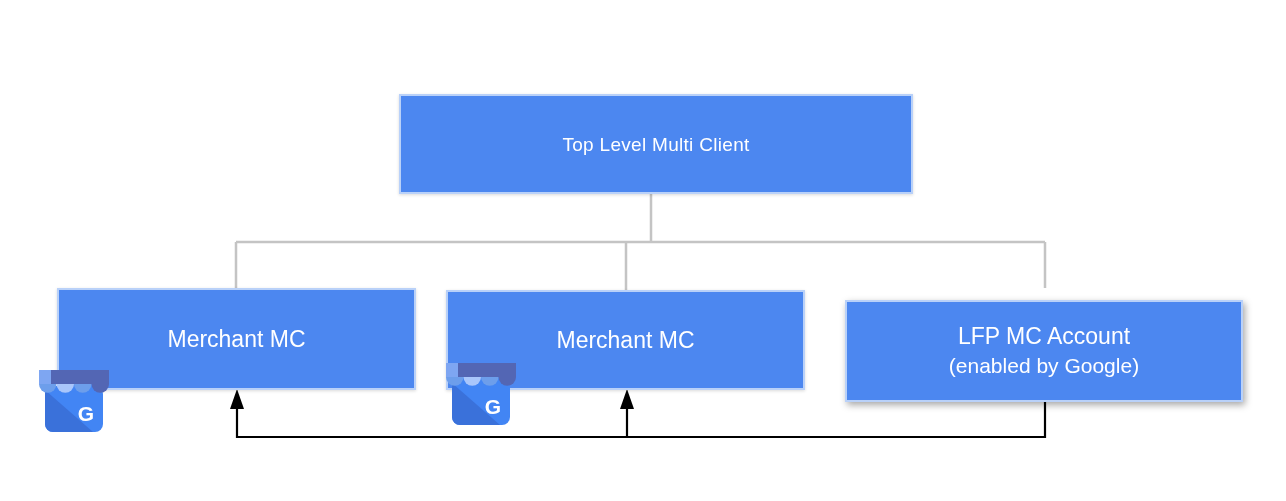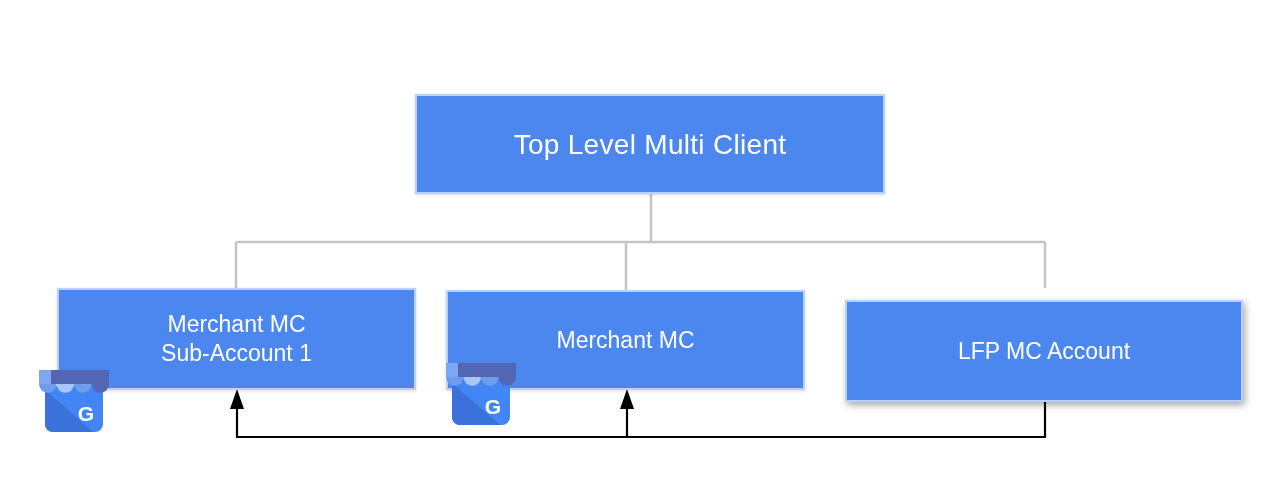--- a/index.html
+++ b/index.html
@@ -34,25 +34,25 @@
     text-align: center;
     box-sizing: border-box;
     border: 2px solid #b9d1f9;
     box-shadow: 0 1px 3px rgba(0,0,0,0.15);
   }
   .node-box .line {
     display: block;
     white-space: nowrap;
   }
   #box-root {
-    left: 415px;
+    left: 399px;
     top: 94px;
-    width: 470px;
+    width: 514px;
     height: 100px;
-    font-size: 28px;
+    font-size: 19px;
     line-height: 41px;
     letter-spacing: 0.3px;
   }
   #box-sub1 {
     left: 57px;
     top: 288px;
     width: 359px;
     height: 102px;
     font-size: 23px;
     line-height: 29px;
@@ -96,29 +96,29 @@
     <polygon points="230,409 244,409 237,389" fill="#000000"></polygon>
     <polygon points="620,409 634,409 627,389" fill="#000000"></polygon>
   </svg>
 
   <div class="node-box" id="box-root">
     <span class="line line1">Top Level Multi Client</span>
   </div>
 
   <div class="node-box" id="box-sub1">
     <span class="line line1">Merchant MC</span>
-    <span class="line line2">Sub-Account 1</span>
   </div>
 
   <div class="node-box" id="box-sub2">
     <span class="line line1">Merchant MC</span>
   </div>
 
   <div class="node-box" id="box-lfp">
     <span class="line line1">LFP MC Account</span>
+    <span class="line line2">(enabled by Google)</span>
   </div>
 
   <svg class="gmb-icon" id="gmb-icon-1" width="70" height="65" viewBox="0 0 70 65" xmlns="http://www.w3.org/2000/svg">
     <defs>
       <clipPath id="gmb-body-clip-1">
           <rect x="6" y="18" width="58" height="46" rx="8"></rect>
         </clipPath>
     </defs>
     <rect x="6" y="18" width="58" height="46" rx="8" fill="#4285f4"></rect>
     <g clip-path="url(#gmb-body-clip-1)">

